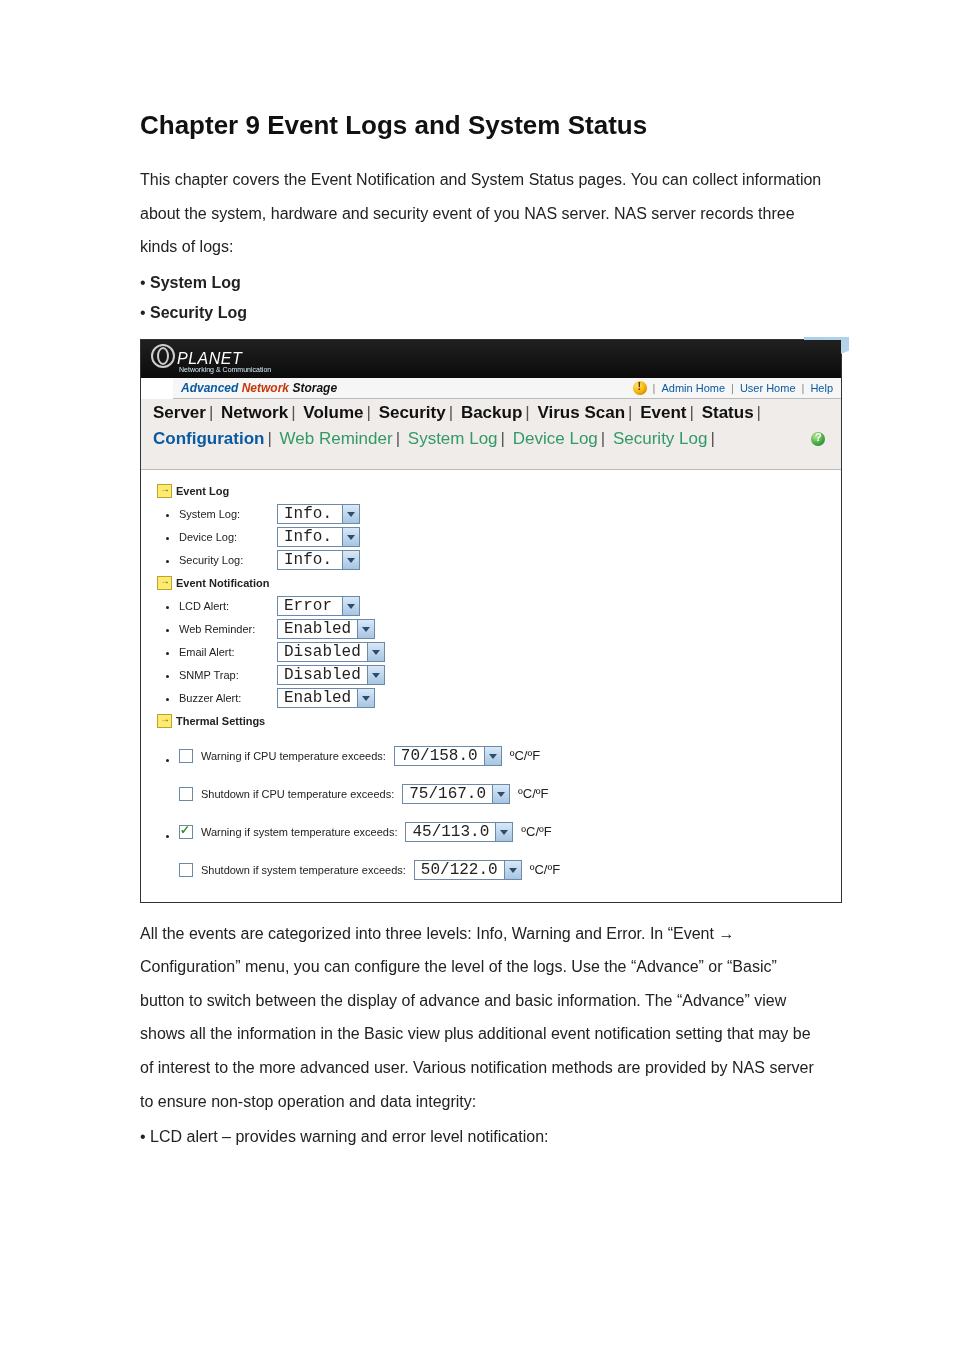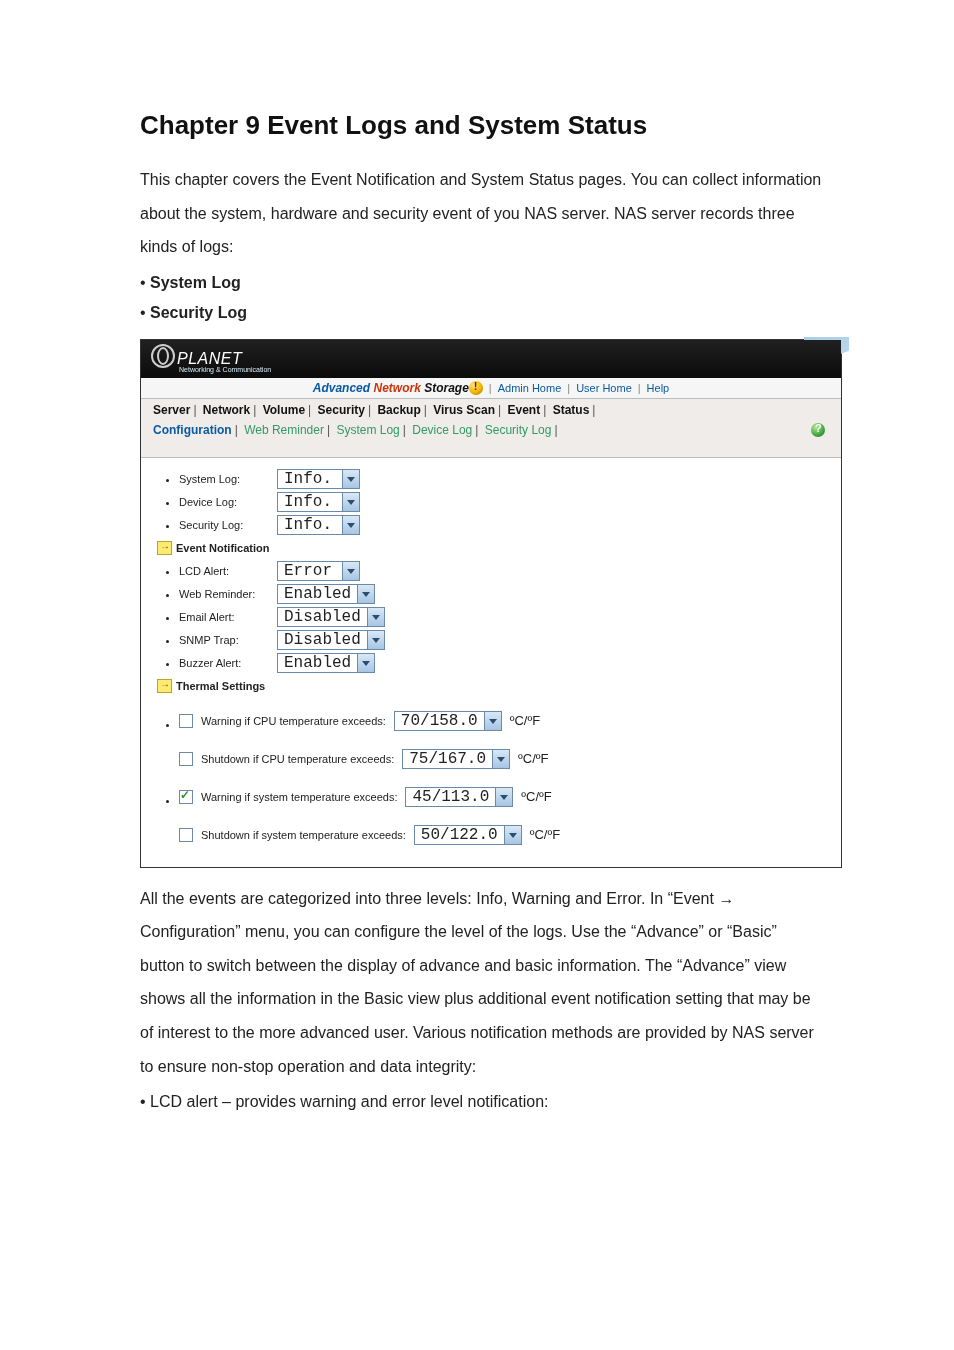--- a/index.html
+++ b/index.html
@@ -97,24 +97,25 @@
     font-style: normal;
     margin-top: -2px;
     margin-left: 28px;
     color: #d5eef7;
   }
 
   .shot-title-row {
     background: #f6f6f6;
     border-bottom: 1px solid #bbb;
     display: flex;
-    justify-content: center;
+    justify-content: space-between;
     align-items: center;
     padding: 3px 8px;
     font-size: 12px;
+    margin-left: 32px;
   }
   .ans-title { font-style: italic; font-weight: bold; }
   .ans-title .a { color: #0a5aa0; }
   .ans-title .n { color: #c7370d; }
   .ans-title .s { color: #111; }
   .top-links { font-size: 11px; color: #0a5aa0; display: flex; align-items: center; gap: 6px; }
   .top-links .dim { color: #888; }
   .ball {
     display: inline-block;
     width: 14px; height: 14px;
@@ -126,21 +127,21 @@
     content: "!";
     position: absolute;
     left: 5px; top: -1px;
     font-weight: bold;
     color: #6b2400;
     font-size: 11px;
   }
 
   .tabs-row, .subtabs-row {
     padding: 4px 12px 2px;
-    font-size: 12px;
+    font-size: 17px;
   }
   .tabs-row { background: #efecea; }
   .tabs-row .tab { color: #111; font-weight: bold; }
   .tabs-row .sep, .subtabs-row .sep { color: #555; padding: 0 3px; }
   .subtabs-row {
     background: #efecea;
     border-bottom: 1px solid #bbb;
     display: flex;
     justify-content: space-between;
     align-items: center;
@@ -324,20 +325,24 @@
         <span class="stab active">Configuration</span><span class="sep">|</span>
         <span class="stab">Web Reminder</span><span class="sep">|</span>
         <span class="stab">System Log</span><span class="sep">|</span>
         <span class="stab">Device Log</span><span class="sep">|</span>
         <span class="stab">Security Log</span><span class="sep">|</span>
       </div>
       <span class="help-orb"></span>
     </div>
 
     <div class="section">
+      <div class="section-head">
+          <span class="arrow-box"></span>
+          <span>Event Log</span>
+        </div>
       <ul class="form-rows">
         <li><span class="frow">
           <span class="lab">System Log:</span>
           <span class="sel">
                 <span class="selv">Info.</span>
                 <span class="selbtn"></span>
               </span>
         </span></li>
         <li><span class="frow">
           <span class="lab">Device Log:</span>

